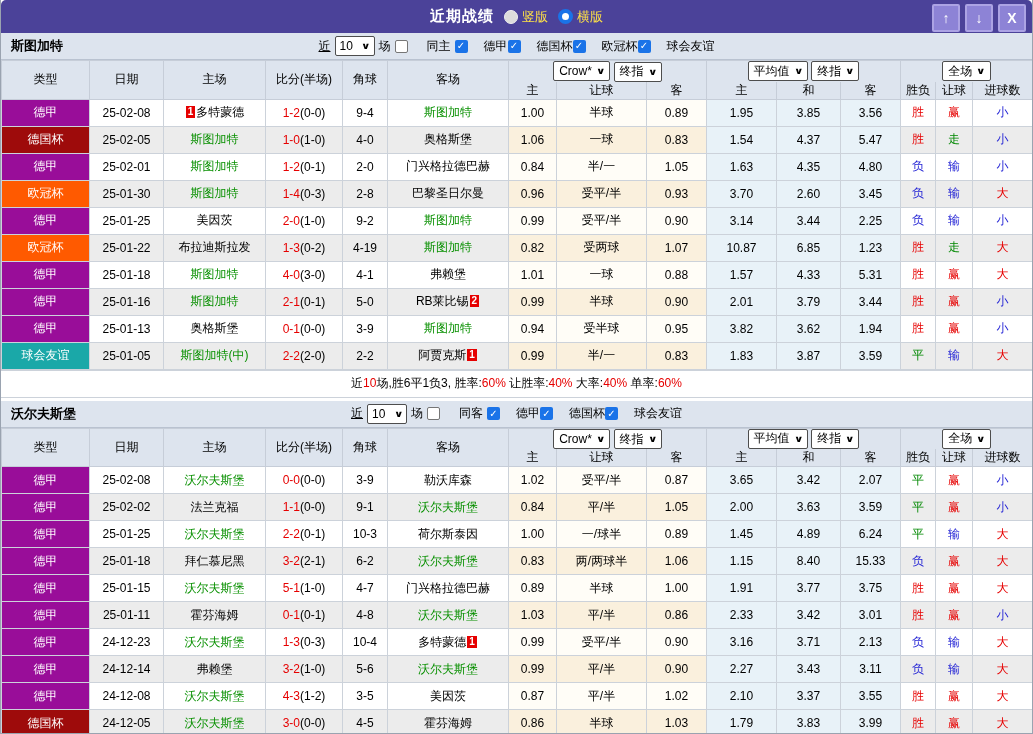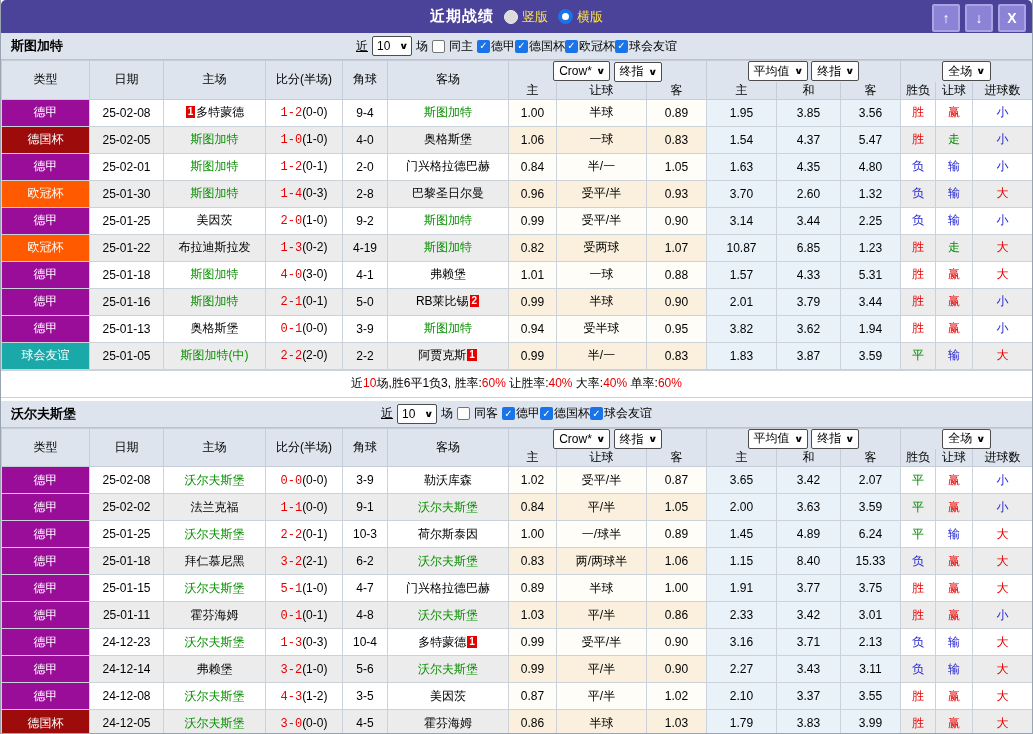--- a/index.html
+++ b/index.html
@@ -12,21 +12,21 @@
   .radio-opt{display:inline-flex;align-items:center;gap:4px;font-size:13px;cursor:pointer;color:#fde047;}
   .radio{width:12px;height:12px;border-radius:50%;background:#dcdcdc;border:1px solid #efefef;box-sizing:content-box;display:inline-block;}
   .radio.checked{width:7px;height:7px;background:#fff;border:4px solid var(--cb-blue,#1a8fe8);}
   .tb-buttons{position:absolute;right:6px;top:4px;display:flex;gap:5px;}
   .tb-btn{width:24px;height:24px;background:#8d83d6;border:2px solid #aca3e4;color:#fff;font-weight:bold;font-size:14px;display:flex;align-items:center;justify-content:center;cursor:pointer;border-radius:2px;line-height:1;}
   
   .sec-header{height:26px;background:#dde4ee;border-bottom:1px solid #b9c2d0;position:relative;display:flex;align-items:center;}
   .team-name{font-weight:bold;font-size:13px;padding-left:10px;}
   .filter{position:absolute;left:0;right:0;display:flex;align-items:center;justify-content:center;gap:4px;}
   .near{text-decoration:underline;cursor:pointer;}
-  .cb-label{display:inline-flex;align-items:center;cursor:pointer;gap:1px;}
+  .cb-label{display:inline-flex;align-items:center;cursor:pointer;gap:16px;}
   .cb{width:13px;height:13px;border-radius:2px;display:inline-flex;align-items:center;justify-content:center;font-size:10px;line-height:1;box-sizing:border-box;}
   .cb.unchecked{background:#fff;border:1px solid #767676;margin-right:3px;}
   .cb.checked{background:var(--cb-blue,#1a73e8);color:#fff;font-weight:bold;}
   
   .select{display:inline-flex;align-items:center;gap:5px;background:#fff;border:1px solid #4d4d4d;border-radius:2px;padding:1px 5px;height:16px;cursor:pointer;white-space:nowrap;}
   .select .arrow{font-size:9px;font-weight:bold;transform:scaleX(1.3);}
   .select.small{padding:1px 4px;min-width:30px;justify-content:space-between;}
   
   table.grid{width:100%;border-collapse:collapse;table-layout:fixed;}
   .grid th,.grid td{border:1px solid #c6cdd8;text-align:center;padding:0;overflow:hidden;white-space:nowrap;font-weight:normal;}
@@ -34,21 +34,21 @@
   .hdr-top th{height:20px;border-bottom:none;}
   .hdr-top th[rowspan]{border-bottom:1px solid #c6cdd8;margin-left:37px;}
   .hdr-sub th{height:17px;border-top:none;}
   .grid tbody td{height:26px;border-color:#ccd2da;}
   .grid tbody tr:nth-child(even) td{background:#ececec;}
   .grid tbody td.crow{background:#fffdf7;}
   .grid tbody tr:nth-child(even) td.crow{background:#faf0dd;}
   .grid tbody td.avg{background:#e8f2f8 !important;}
   td.type{color:#fff;}
   .green{color:#089000;}
-  .score .fs{color:var(--red,#e60000);font-family:Liberation Mono, monospace;}
+  .score .fs{color:var(--red,#e60000);}
   .badge{display:inline-block;background:#e60000;color:#fff;font-size:10px;font-weight:bold;padding:0 2px;margin:0 1px;line-height:12px;vertical-align:1px;}
   .c-red{color:var(--red,#e60000);}
   .c-blue{color:var(--blue,#2323d5);}
   .c-green{color:var(--green,#008800);}
   
   .summary{height:26px;line-height:25px;text-align:center;background:#fff;border-top:1px solid #ccd2da;}
   .sum-red{color:var(--red,#ff0000);}
   .section + .section{margin-top:3px;}
   .section{border-bottom:1px solid #ccd2da;}
 </style>
@@ -229,21 +229,21 @@
     <td class="date">25-01-30</td>
     <td class="team home"><span class="green">斯图加特</span></td>
     <td class="score"><span class="fs">1-4</span><span class="half">(0-3)</span></td>
     <td class="corner">2-8</td>
     <td class="team away"><span>巴黎圣日尔曼</span></td>
     <td class="crow">0.96</td>
     <td class="crow">受平/半</td>
     <td class="crow">0.93</td>
     <td class="avg">3.70</td>
     <td class="avg">2.60</td>
-    <td class="avg">1.32</td>
+    <td class="avg">3.45</td>
     <td class="res c-blue">负</td>
     <td class="res c-blue">输</td>
     <td class="res c-red">大</td>
   </tr>
 
   <tr>
     <td class="type" style="background: rgb(153, 13, 153);">德甲</td>
     <td class="date">25-01-25</td>
     <td class="team home"><span>美因茨</span></td>
     <td class="score"><span class="fs">2-0</span><span class="half">(1-0)</span></td>

